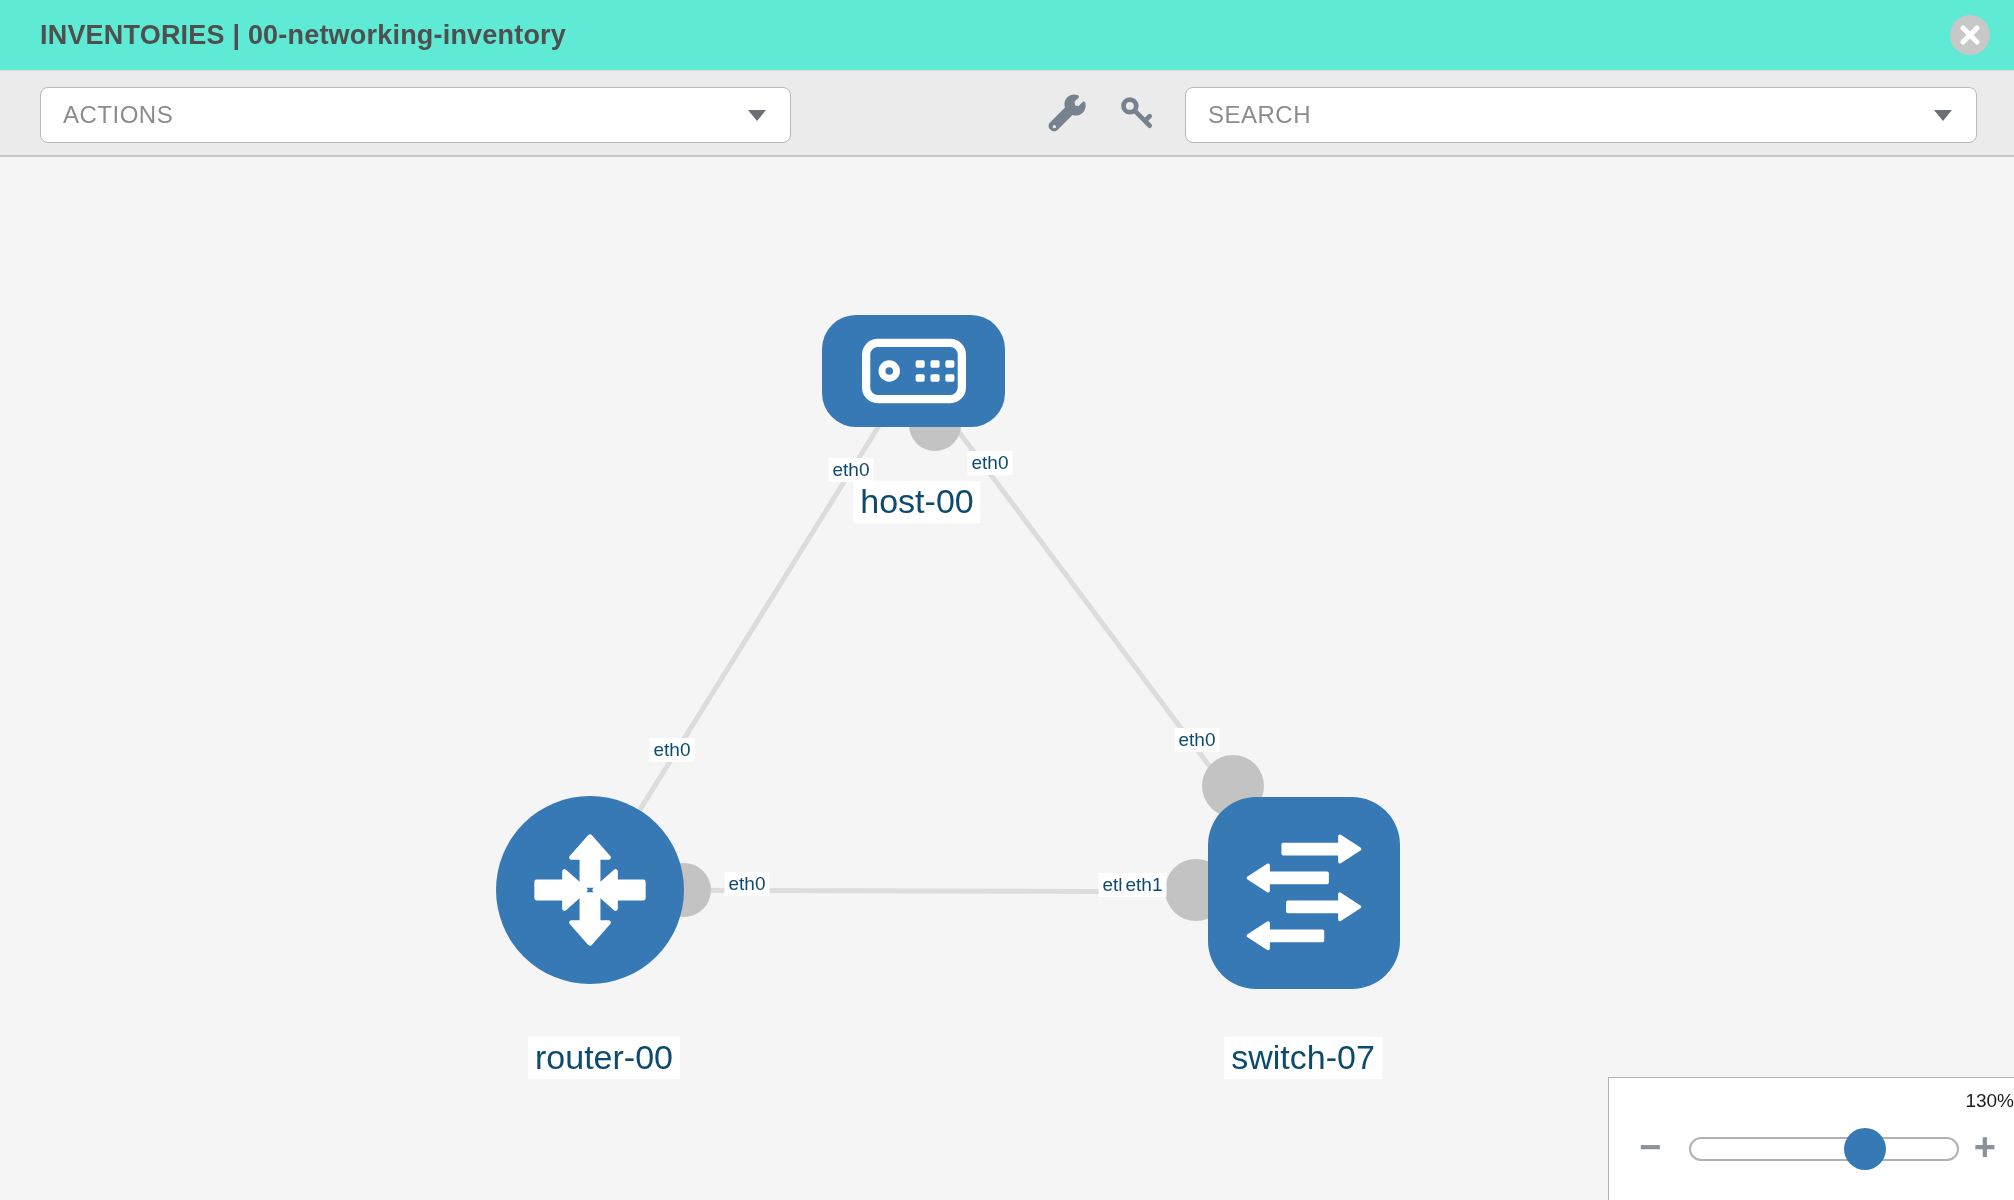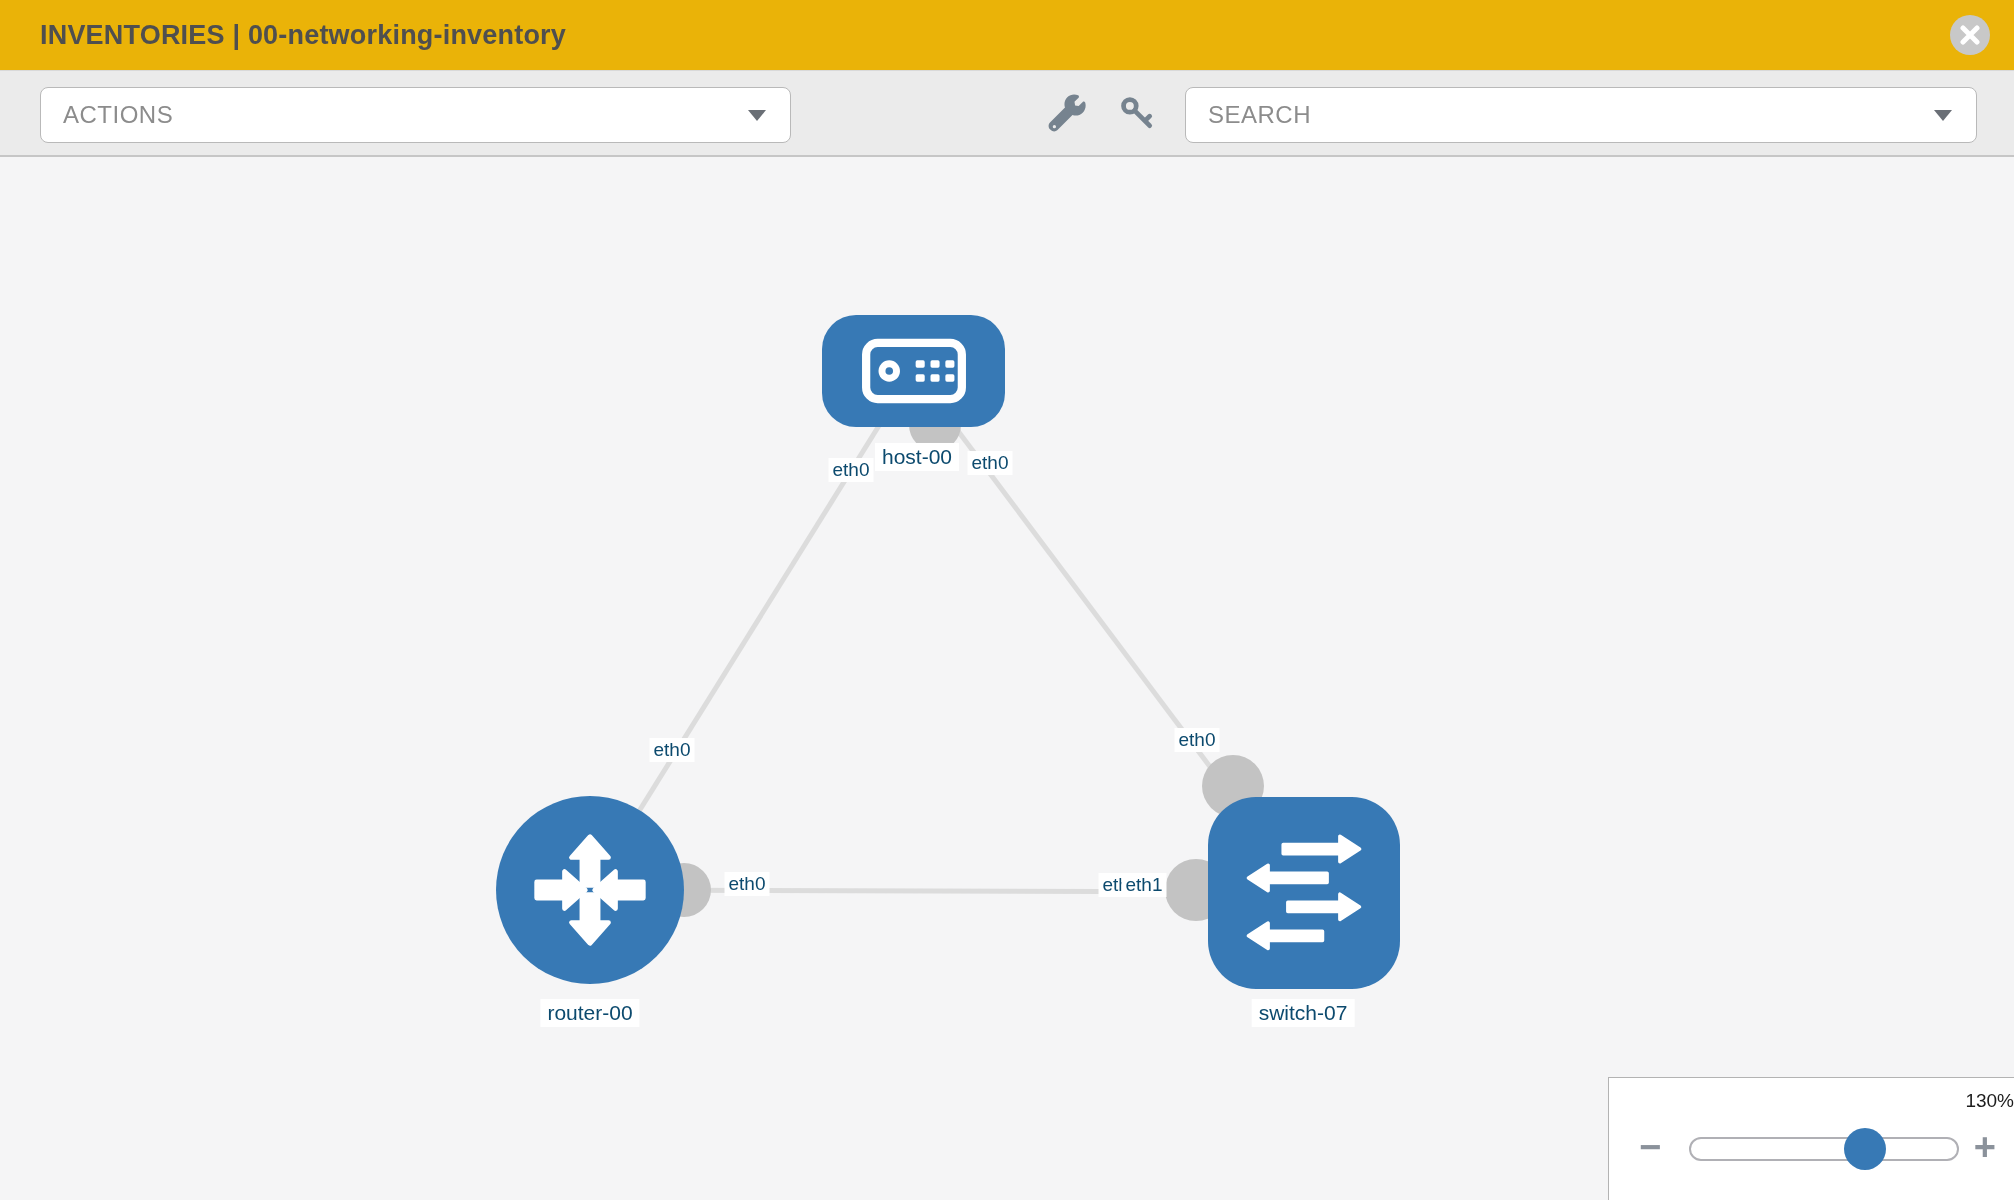--- a/index.html
+++ b/index.html
@@ -8,21 +8,21 @@
     font-family: "Liberation Sans", sans-serif;
     background: #f5f5f6;
     display: flex;
     flex-direction: column;
     overflow: hidden;
   }
 
   
   .header {
     height: 71px;
-    background: #eab308;
+    background: #5eead4;
     border-bottom: 1px solid #d9d9d9;
     display: flex;
     align-items: center;
     padding: 0 24px 0 40px;
     flex: 0 0 auto;
   }
   .page-title {
     font-size: 27px;
     font-weight: bold;
     color: #4f4f4f;
@@ -100,21 +100,21 @@
 
   .diagram-label {
     position: absolute;
     transform: translate(-50%, -50%);
     background: #ffffff;
     color: #0c4a6e;
     line-height: 1.05;
     white-space: nowrap;
     z-index: 30;
   }
-  .node-label { font-size: 21px; padding: 3px 7px; }
+  .node-label { font-size: 34px; padding: 3px 7px; margin-top: 45px; }
   .port-label { font-size: 19px; padding: 2px 4px; }
   .port-front { z-index: 31; }
 
   
   .zoom-panel {
     position: absolute;
     left: 1608px;
     top: 920px;
     right: 0;
     bottom: 0;
@@ -244,21 +244,21 @@
       <g fill="#ffffff" stroke="#ffffff" stroke-width="3" stroke-linejoin="round">
         <polygon points="100,13 83,2 83,9 34,9 34,17 83,17 83,24"></polygon>
         <polygon points="4,38 21,27 21,34 72,34 72,42 21,42 21,49"></polygon>
         <polygon points="100,63 83,52 83,59 38,59 38,67 83,67 83,74"></polygon>
         <polygon points="4,88 21,77 21,84 68,84 68,92 21,92 21,99"></polygon>
       </g>
     </svg>
   </div>
 
   <div class="diagram-label node-label" style="left:917px; top:300px;">host-00</div>
-  <div class="diagram-label node-label" style="left:590px; top:856px;">router-00</div>
+  <div class="diagram-label node-label" style="left:604px; top:856px;">router-00</div>
   <div class="diagram-label node-label" style="left:1303px; top:856px;">switch-07</div>
 
   <div class="diagram-label port-label" style="left:851px;  top:313px;">eth0</div>
   <div class="diagram-label port-label" style="left:990px;  top:306px;">eth0</div>
   <div class="diagram-label port-label" style="left:672px;  top:593px;">eth0</div>
   <div class="diagram-label port-label" style="left:1197px; top:583px;">eth0</div>
   <div class="diagram-label port-label" style="left:747px;  top:727px;">eth0</div>
   <div class="diagram-label port-label" style="left:1121px; top:728px;">eth0</div>
   <div class="diagram-label port-label port-front" style="left:1144px; top:728px;">eth1</div>
 

